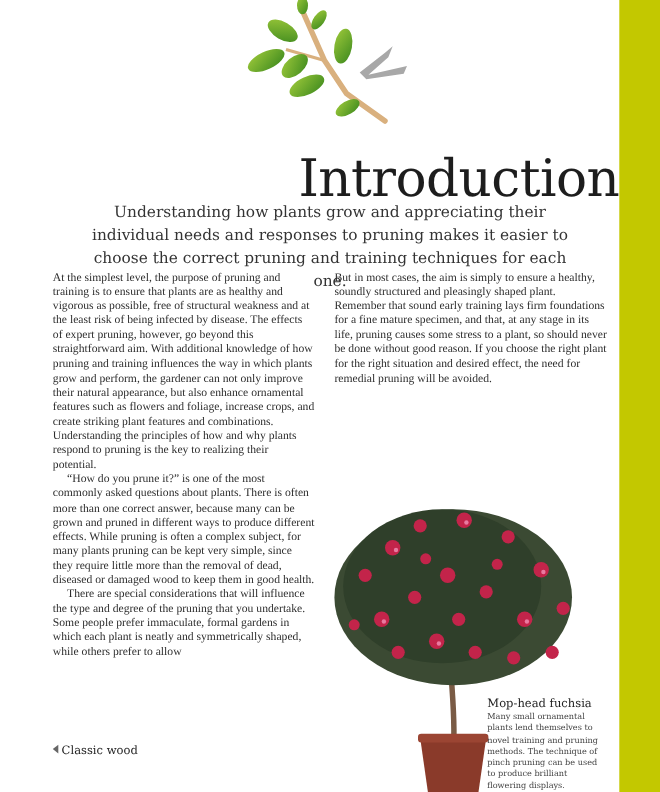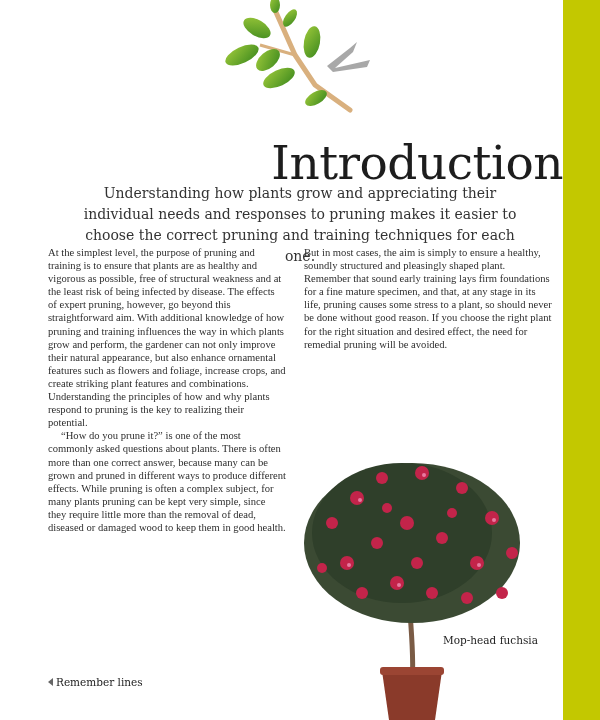--- a/index.html
+++ b/index.html
@@ -71,20 +71,21 @@
   <path d="M112 66 L135 48 L142 42 L138 52 L120 68 L155 60 L152 67 L118 72 Z" fill="#a8a8a8"></path>
 </svg>
 
 <h1 class="page-title">Introduction</h1>
 
 <p class="standfirst">Understanding how plants grow and appreciating their individual needs and responses to pruning makes it easier to choose the correct pruning and training techniques for each one.</p>
 
 <div class="col col-left">
   <p>At the simplest level, the purpose of pruning and training is to ensure that plants are as healthy and vigorous as possible, free of structural weakness and at the least risk of being infected by disease. The effects of expert pruning, however, go beyond this straightforward aim. With additional knowledge of how pruning and training influences the way in which plants grow and perform, the gardener can not only improve their natural appearance, but also enhance ornamental features such as flowers and foliage, increase crops, and create striking plant features and combinations. Understanding the principles of how and why plants respond to pruning is the key to realizing their potential.</p>
   <p>“How do you prune it?” is one of the most commonly asked questions about plants. There is often more than one correct answer, because many can be grown and pruned in different ways to produce different effects. While pruning is often a complex subject, for many plants pruning can be kept very simple, since they require little more than the removal of dead, diseased or damaged wood to keep them in good health.</p>
+  <p>There are special considerations that will influence the type and degree of the pruning that you undertake. Some people prefer immaculate, formal gardens in which each plant is neatly and symmetrically shaped, while others prefer to allow</p>
 </div>
 
 <div class="col col-right">
   <p>But in most cases, the aim is simply to ensure a healthy, soundly structured and pleasingly shaped plant. Remember that sound early training lays firm foundations for a fine mature specimen, and that, at any stage in its life, pruning causes some stress to a plant, so should never be done without good reason. If you choose the right plant for the right situation and desired effect, the need for remedial pruning will be avoided.</p>
 </div>
 
 <svg class="plant-photo" viewBox="0 0 236 277">
   <path d="M108 170 Q112 220 110 240" stroke="#7a5b45" stroke-width="5" fill="none"></path>
   <path d="M80 228 L140 228 L133 277 L87 277 Z" fill="#8a3a2a"></path>
   <rect x="78" y="224" width="64" height="8" rx="3" fill="#9b4533"></rect>
@@ -118,17 +119,18 @@
       <circle cx="122" cy="32" r="2"></circle>
       <circle cx="192" cy="77" r="2"></circle>
     <circle cx="97" cy="142" r="2"></circle>
       <circle cx="177" cy="122" r="2"></circle>
       <circle cx="47" cy="122" r="2"></circle>
   </g>
 </svg>
 
 <div class="caption-fuchsia">
   <p class="caption-title">Mop-head fuchsia</p>
+  <p class="caption-body">Many small ornamental plants lend themselves to novel training and pruning methods. The technique of pinch pruning can be used to produce brilliant flowering displays.</p>
 </div>
 
 <div class="caption-classic">
-  <p class="caption-title"><span class="arrow-left"></span><span>Remember lines</span></p>
+  <p class="caption-title"><span class="arrow-left"></span><span>Classic wood</span></p>
 </div>
 
 </body></html>

